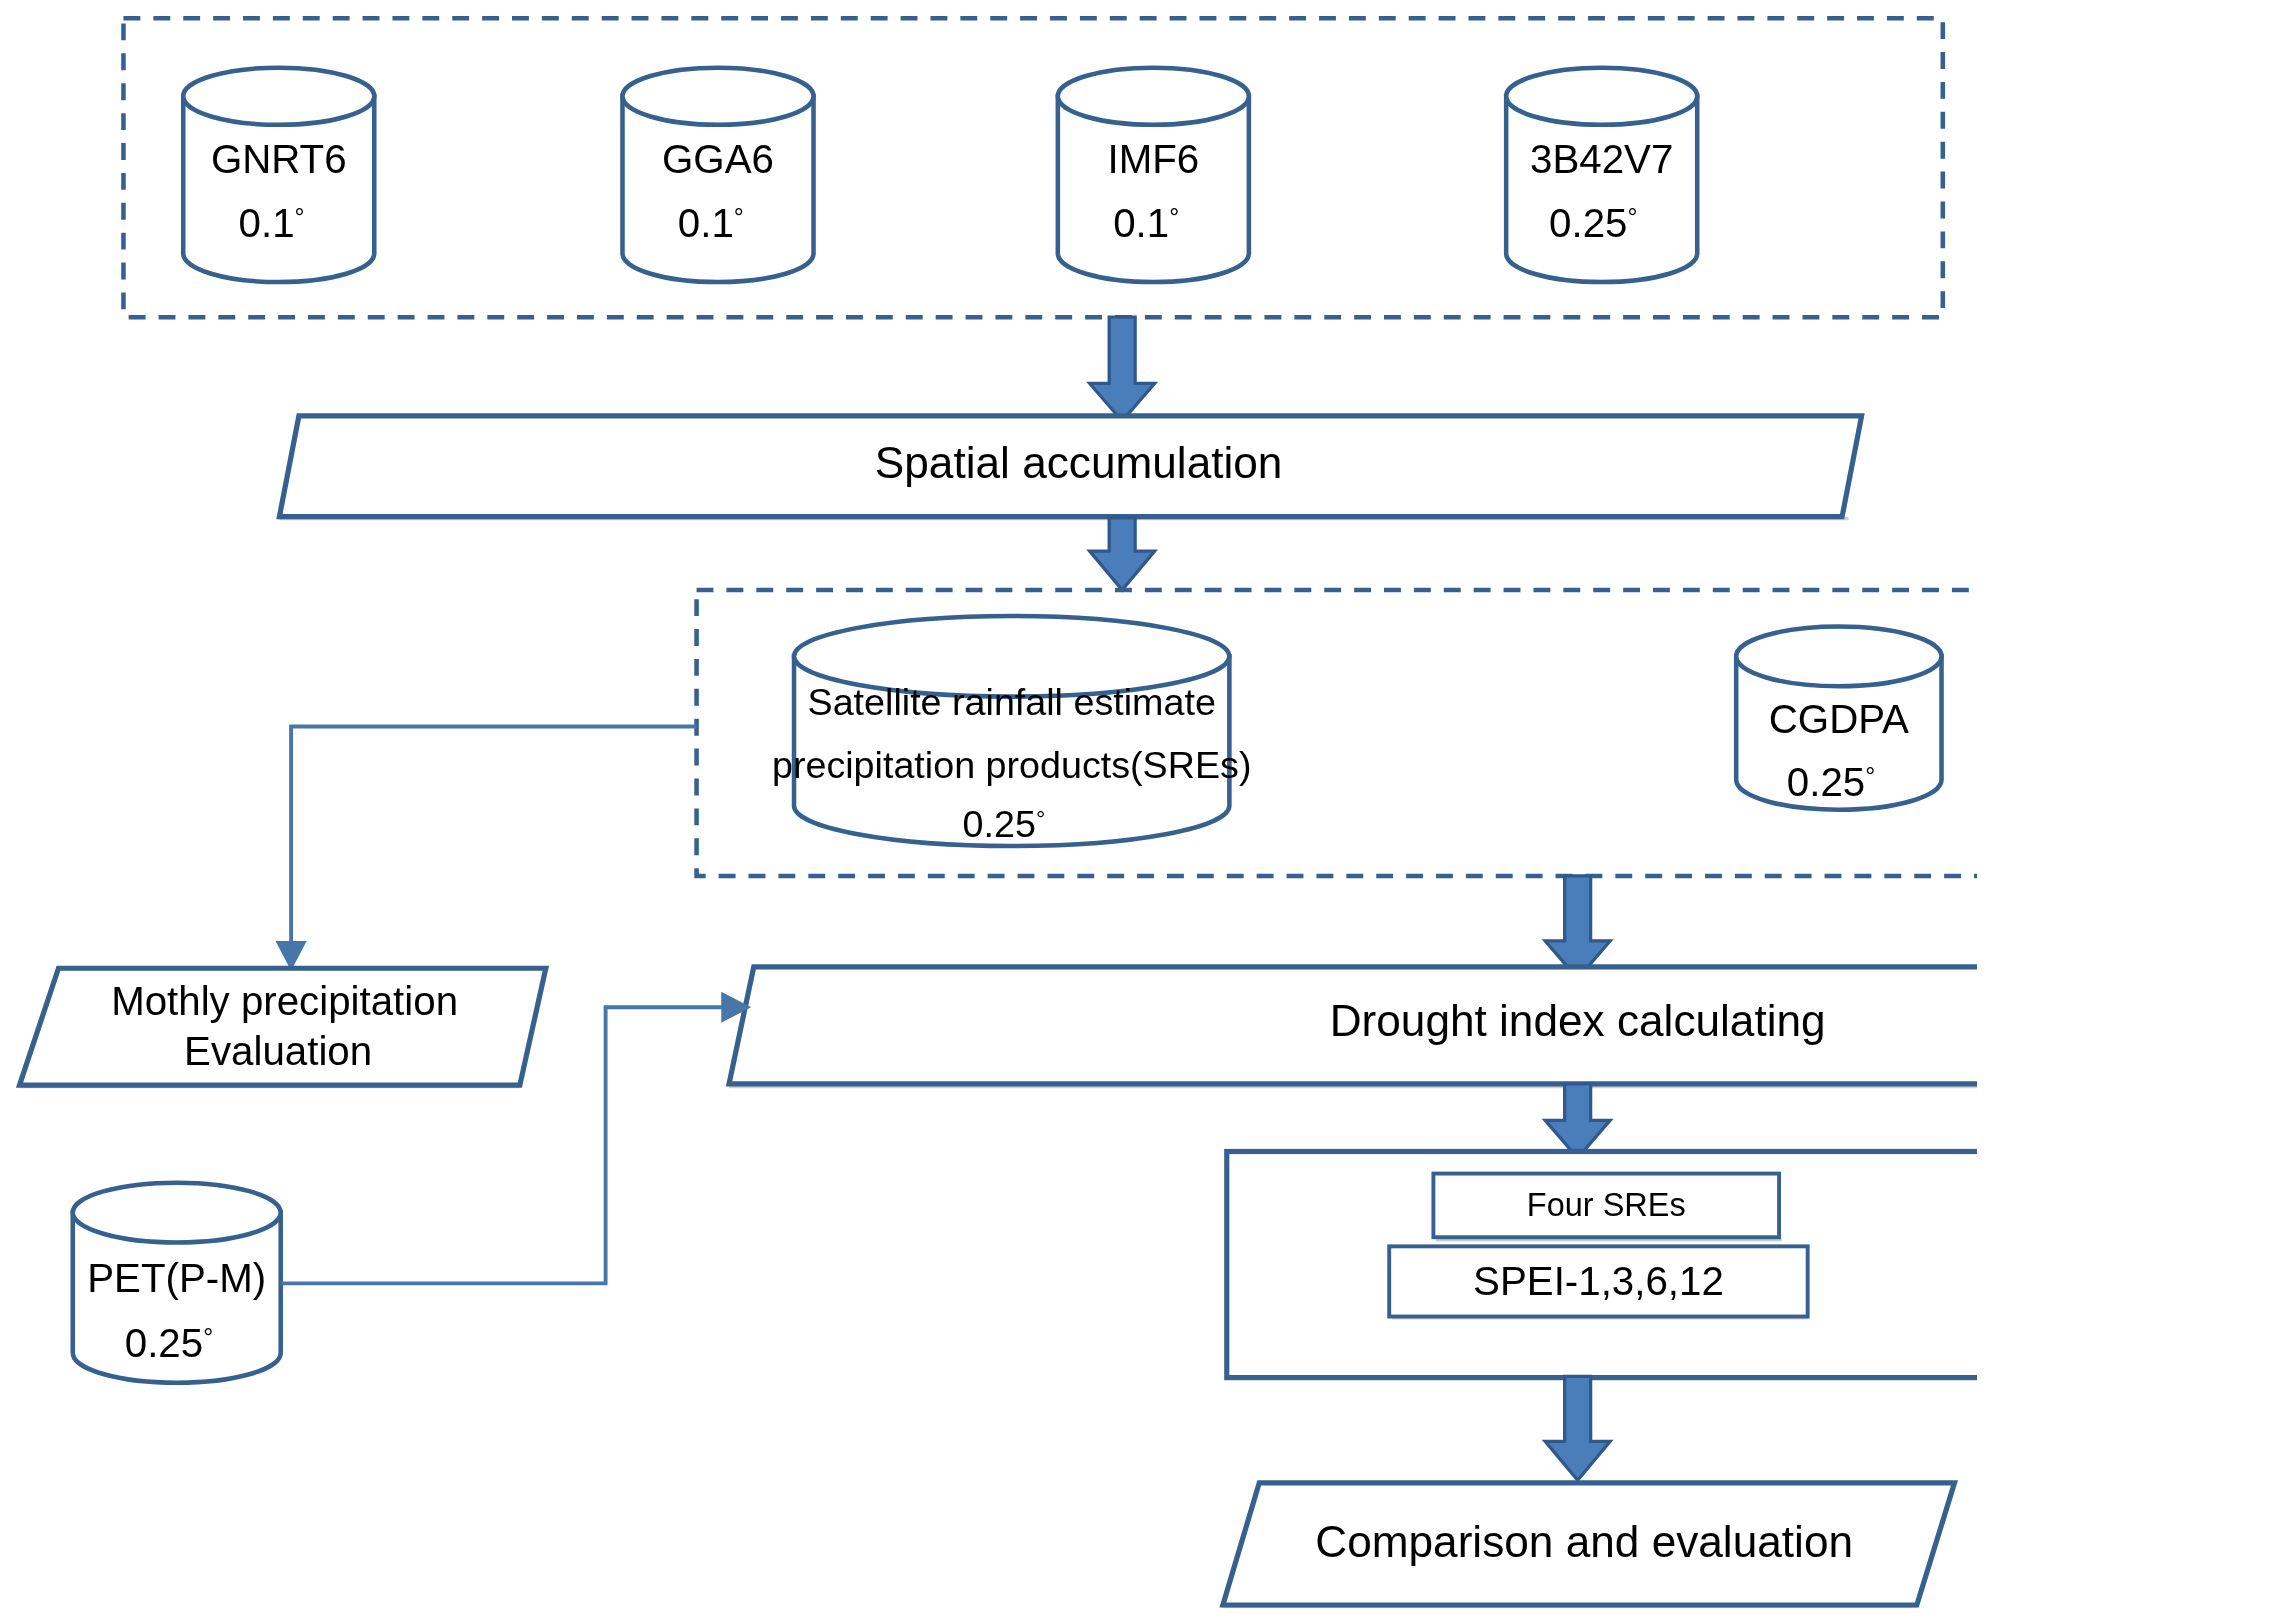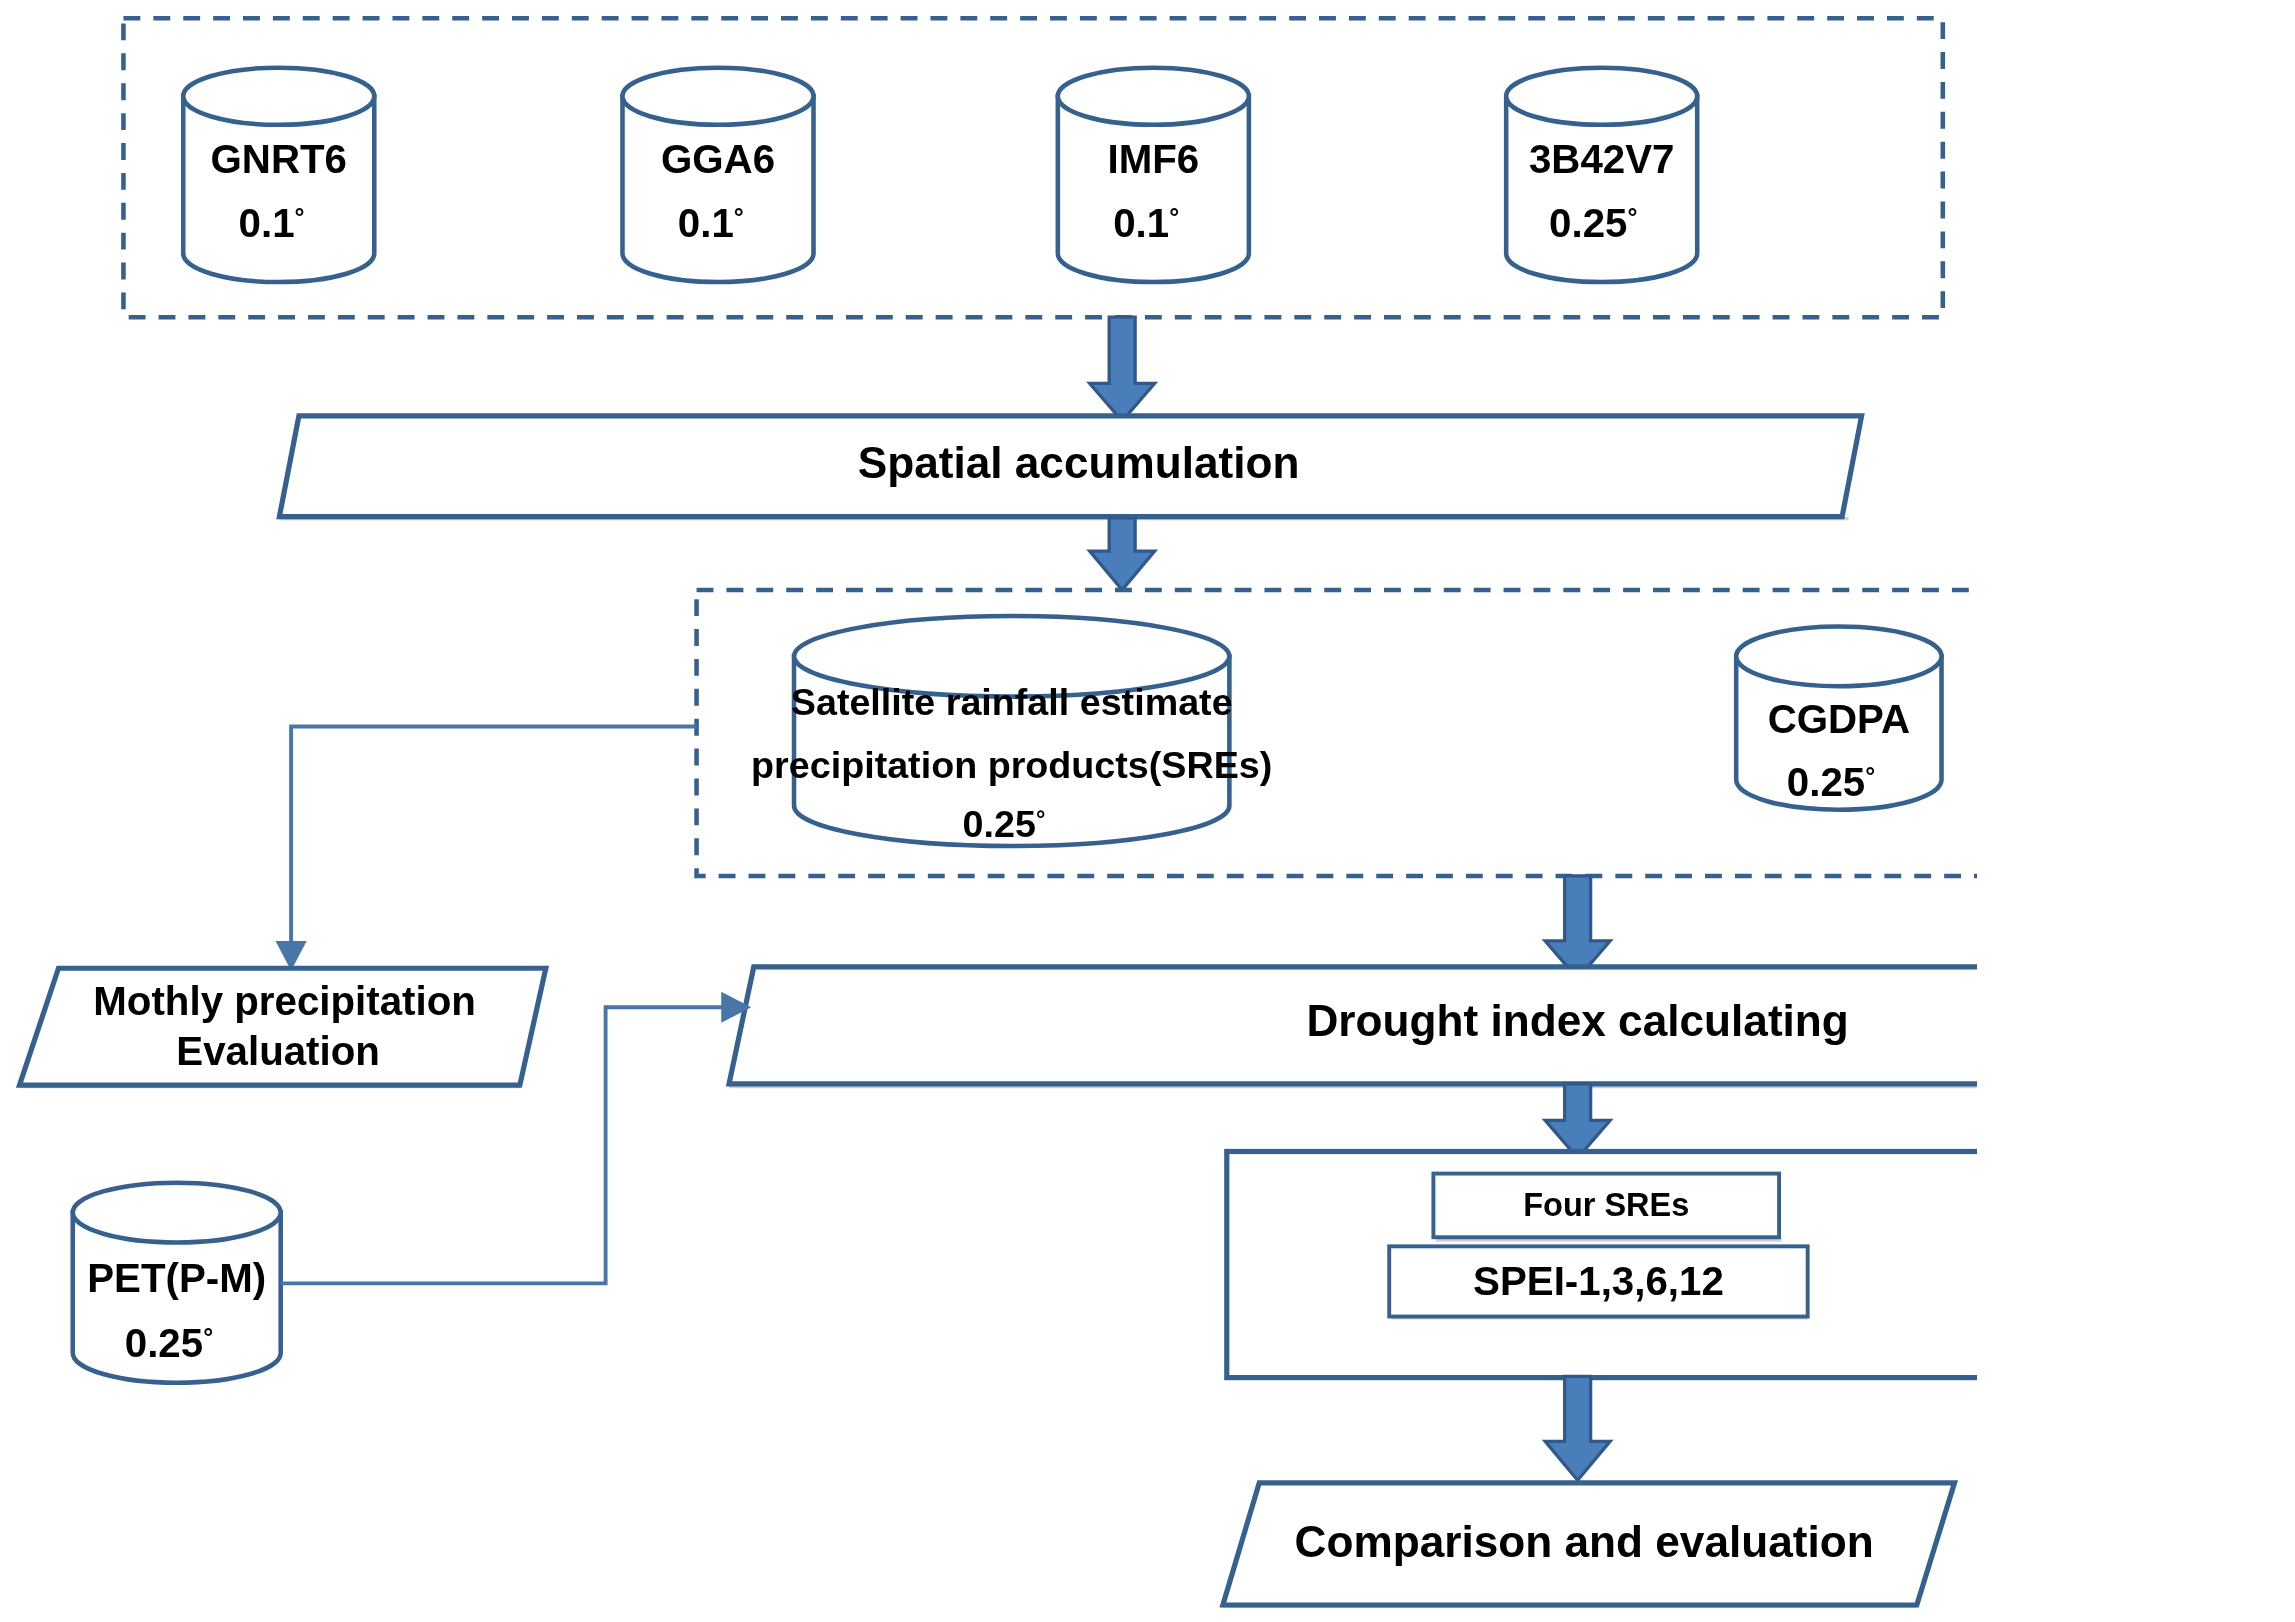--- a/index.html
+++ b/index.html
@@ -10,21 +10,20 @@
   }
   body {
     font-family: "Liberation Sans", sans-serif;
   }
   #canvas {
     position: relative;
     width: 1977px;
     height: 1622px;
     background: #ffffff;
     overflow: hidden;
-    font-weight: bold;
   }
   #flow-svg {
     position: absolute;
     top: 0;
     left: 0;
     width: 2295px;
     height: 1622px;
   }
   .dash-group {
     stroke: #36618e;

